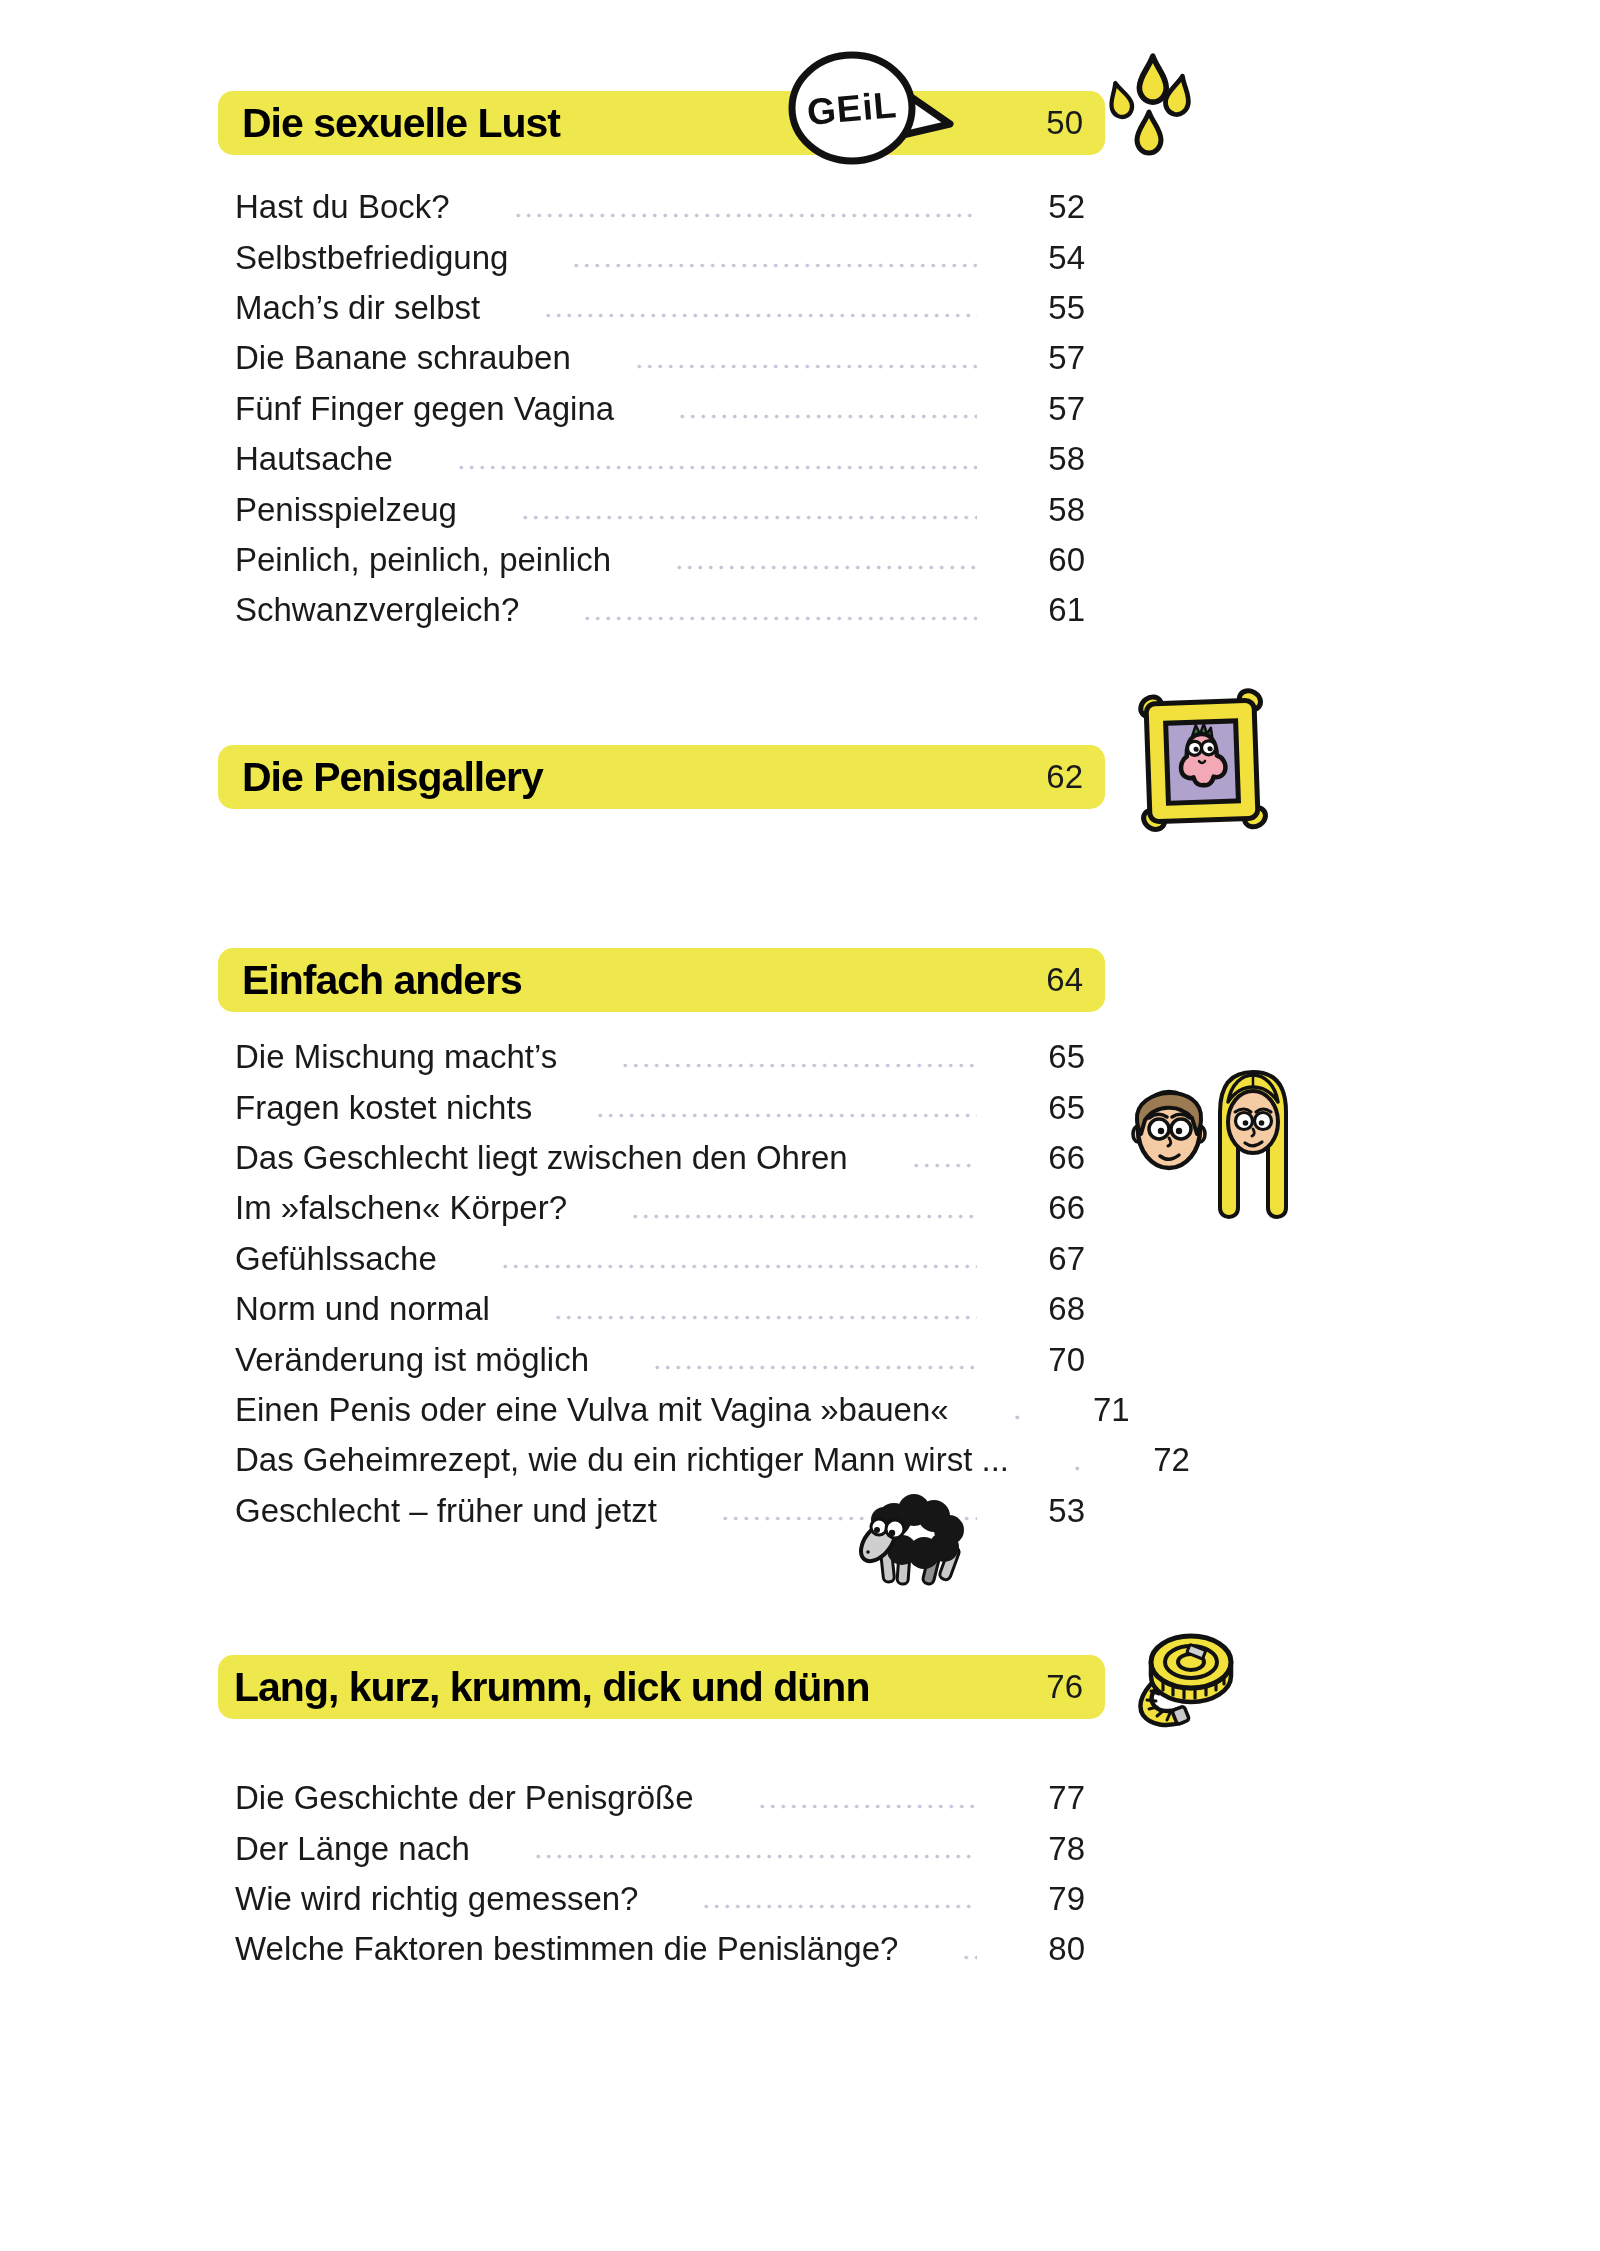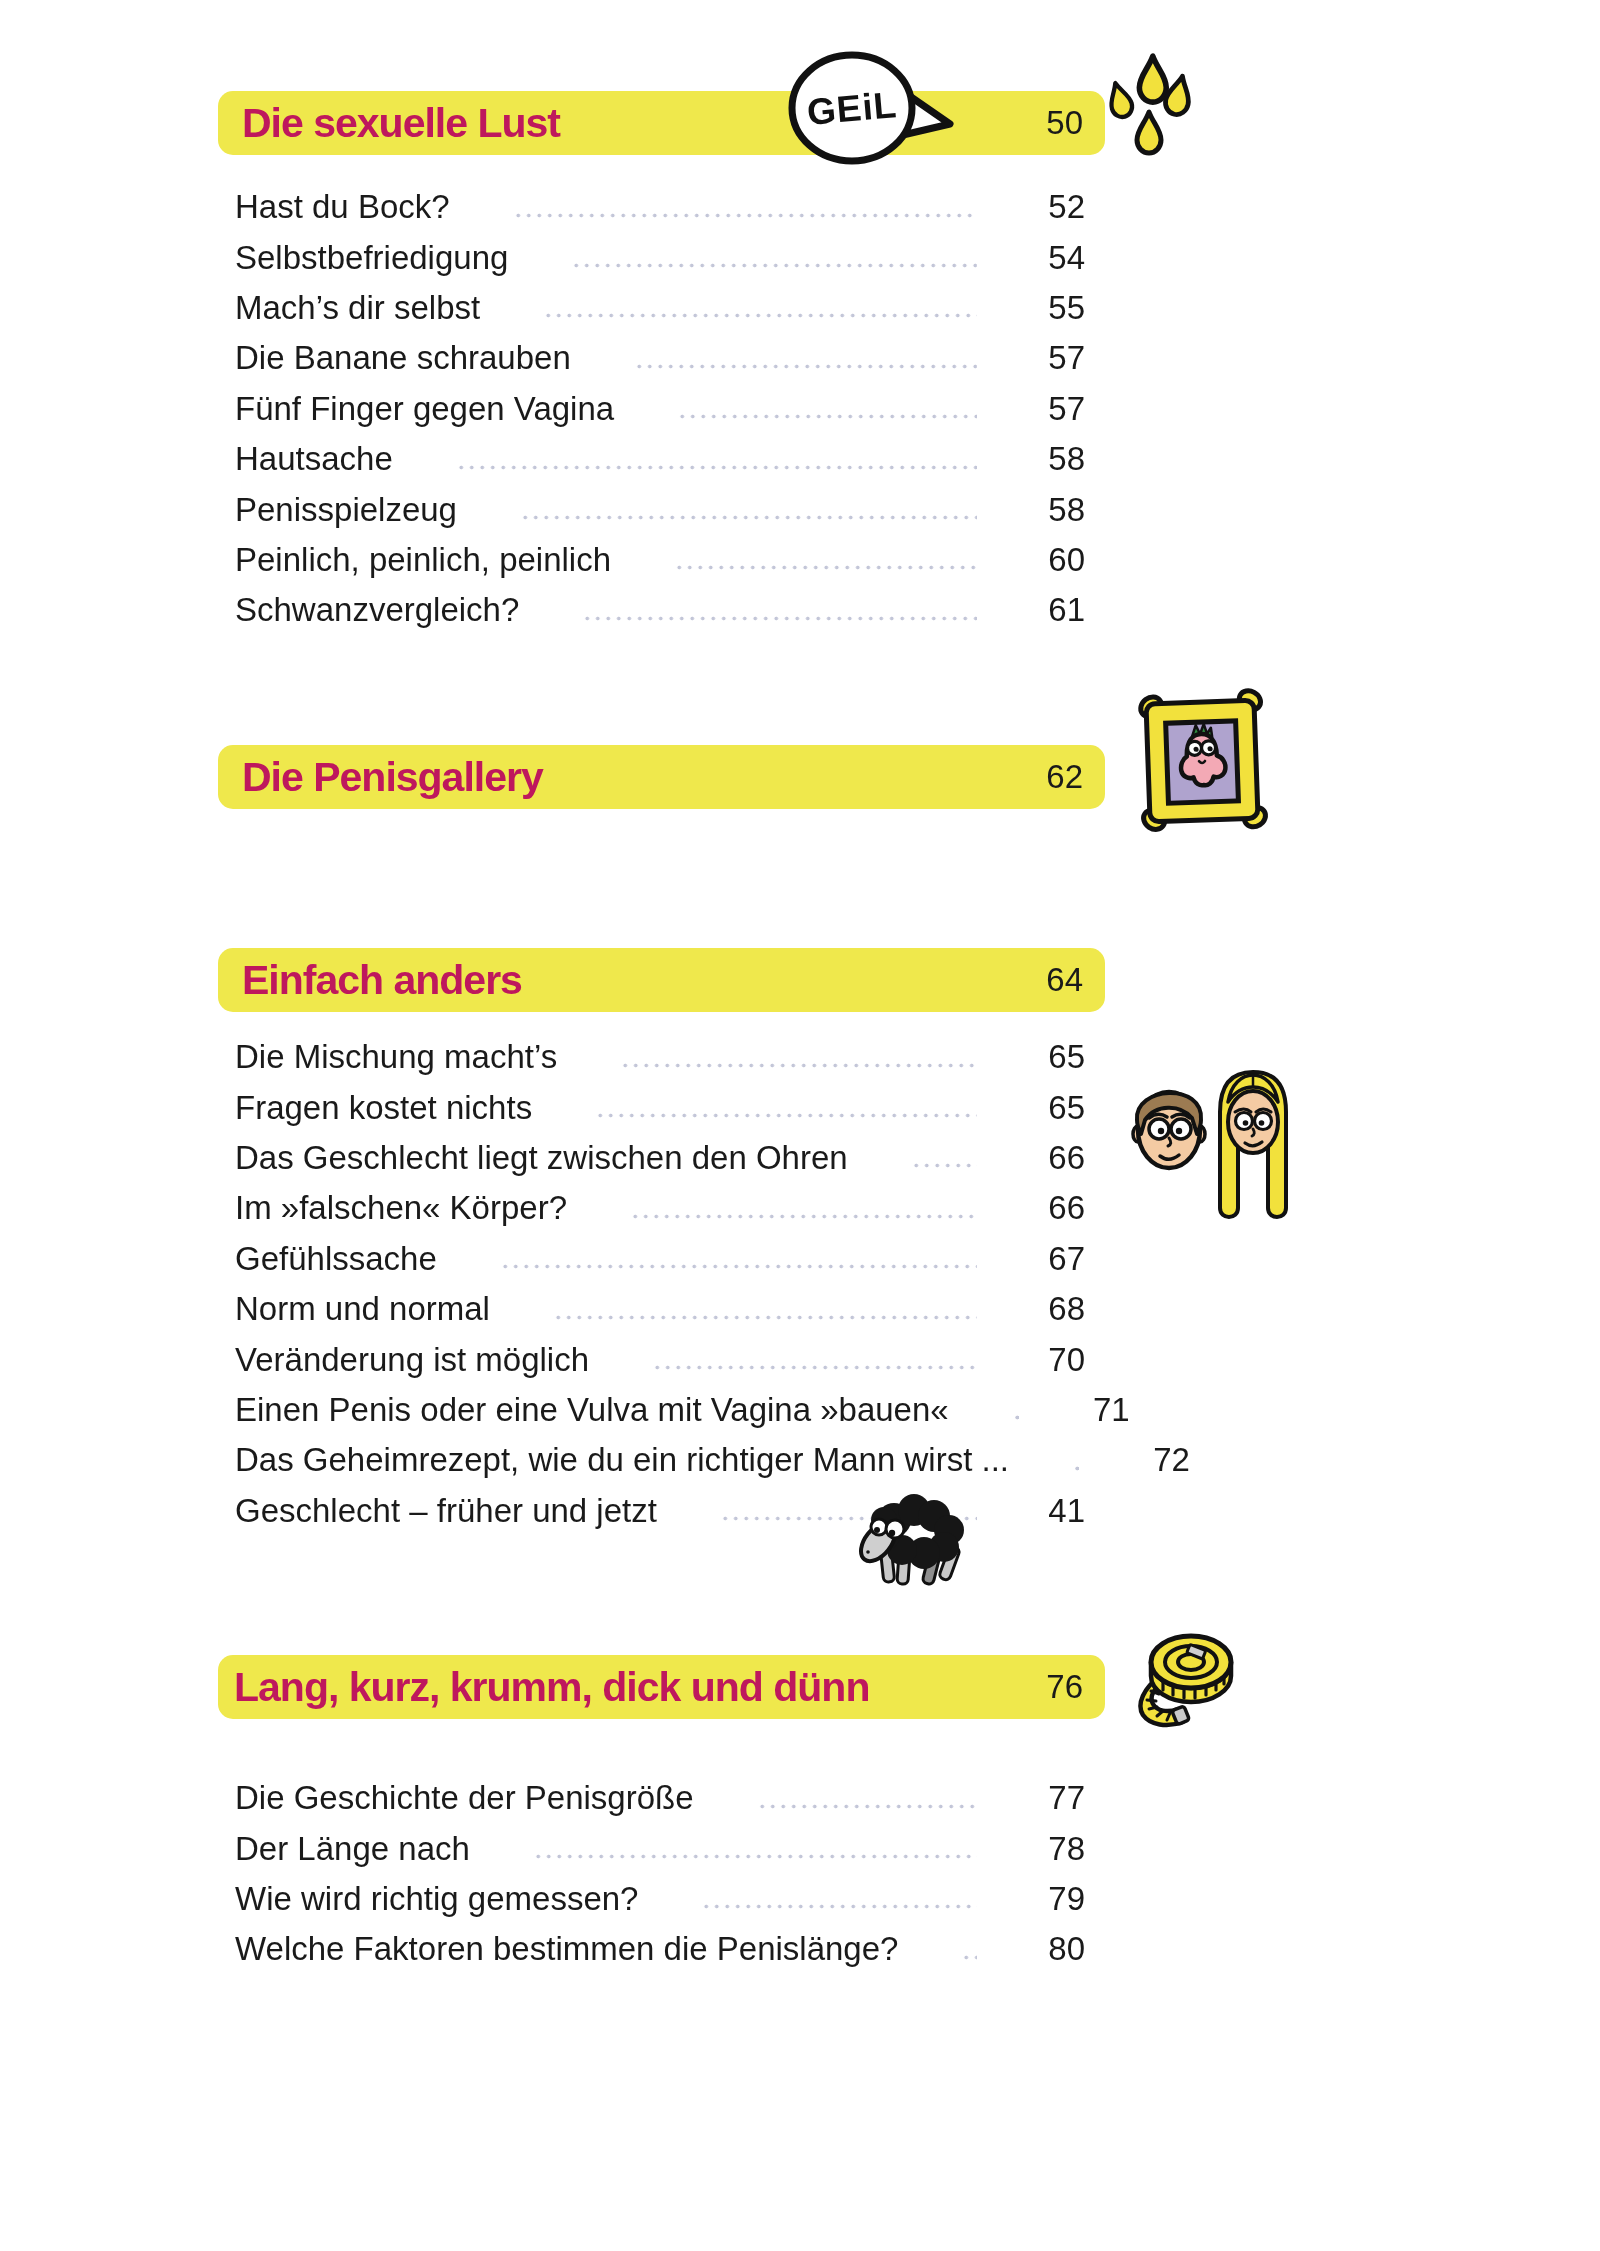--- a/index.html
+++ b/index.html
@@ -18,21 +18,21 @@
     background:#EFE84C;
     border-radius:15px;
     display:flex;align-items:center;
     padding:0 22px 0 24px;
     box-sizing:border-box;
   }
   .bar-title{
     font-weight:bold;
     font-size:41px;
     letter-spacing:-1px;
-    color:#be185d;
+    color:#000000;
   }
   .bar-page{
     margin-left:auto;
     font-size:33px;
     color:#1a1a1a;
   }
   
   .entries{
     position:absolute;
     left:235px;width:850px;
@@ -176,21 +176,21 @@
         <span class="n">71</span>
       </div>
       <div class="row">
         <span class="t">Das Geheimrezept, wie du ein richtiger Mann wirst ...</span>
         <span class="leader"></span>
         <span class="n">72</span>
       </div>
       <div class="row">
         <span class="t">Geschlecht – früher und jetzt</span>
         <span class="leader"></span>
-        <span class="n">41</span>
+        <span class="n">53</span>
       </div>
     </div>
 
   <div class="bar" style="top:1655px;padding-left:16px;">
     <span class="bar-title">Lang, kurz, krumm, dick und dünn</span>
     <span class="bar-page">76</span>
   </div>
   <div class="entries" style="top:1773px;">
       <div class="row">
         <span class="t">Die Geschichte der Penisgröße</span>

